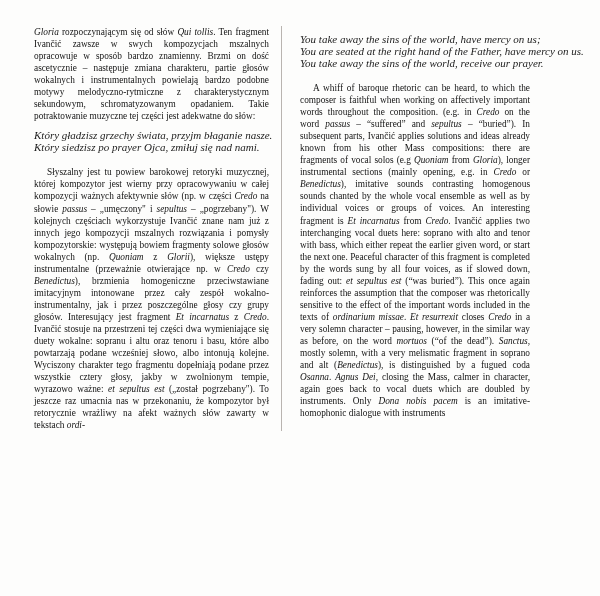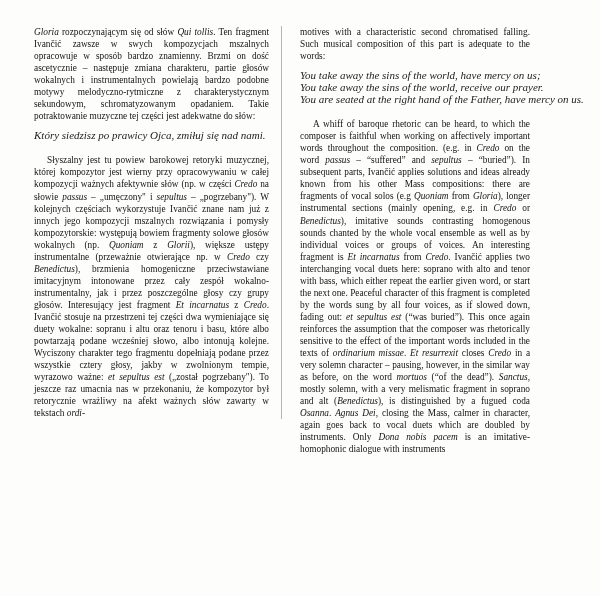--- a/index.html
+++ b/index.html
@@ -82,30 +82,30 @@
 </style>
 </head>
 <body>
 
 <div class="page">
   <div class="columns">
 
     <div class="col col-left">
       <p class="noindent"><i>Gloria</i> rozpoczynającym się od słów <i>Qui tollis</i>. Ten fragment Ivančić zawsze w swych kompozycjach mszalnych opracowuje w sposób bardzo znamienny. Brzmi on dość ascetycznie – następuje zmiana charakteru, partie głosów wokalnych i instrumentalnych powielają bardzo podobne motywy melodyczno-rytmiczne z charakterystycznym sekundowym, schromatyzowanym opadaniem. Takie potraktowanie muzyczne tej części jest adekwatne do słów:</p>
       <div class="italic-block">
-        <div>Który siedzisz po prawicy Ojca, zmiłuj się nad nami.</div>
+        <div>Który gładzisz grzechy świata, przyjm błaganie nasze.</div>
+        <div>Który siedzisz po prayer Ojca, zmiłuj się nad nami.</div>
       </div>
       <p class="indent">Słyszalny jest tu powiew barokowej retoryki muzycznej, której kompozytor jest wierny przy opracowywaniu w całej kompozycji ważnych afektywnie słów (np. w części <i>Credo</i> na słowie <i>passus</i> – „umęczony" i <i>sepultus</i> – „pogrzebany"). W kolejnych częściach wykorzystuje Ivančić znane nam już z innych jego kompozycji mszalnych rozwiązania i pomysły kompozytorskie: występują bowiem fragmenty solowe głosów wokalnych (np. <i>Quoniam</i> z <i>Glorii</i>), większe ustępy instrumentalne (przeważnie otwierające np. w <i>Credo</i> czy <i>Benedictus</i>), brzmienia homogeniczne przeciwstawiane imitacyjnym intonowane przez cały zespół wokalno-instrumentalny, jak i przez poszczególne głosy czy grupy głosów. Interesujący jest fragment <i>Et incarnatus</i> z <i>Credo</i>. Ivančić stosuje na przestrzeni tej części dwa wymieniające się duety wokalne: sopranu i altu oraz tenoru i basu, które albo powtarzają podane wcześniej słowo, albo intonują kolejne. Wyciszony charakter tego fragmentu dopełniają podane przez wszystkie cztery głosy, jakby w zwolnionym tempie, wyrazowo ważne: <i>et sepultus est</i> („został pogrzebany"). To jeszcze raz umacnia nas w przekonaniu, że kompozytor był retorycznie wrażliwy na afekt ważnych słów zawarty w tekstach <i>ordi-</i></p>
     </div>
 
     <div class="col col-right">
-      <p class="noindent">motives with a characteristic second chromatised falling. Such musical composition of this part is adequate to the words:</p>
       <div class="italic-block">
         <div>You take away the sins of the world, have mercy on us;</div>
+        <div>You are seated at the right hand of the Father, have mercy on us.</div>
         <div>You take away the sins of the world, receive our prayer.</div>
-        <div>You are seated at the right hand of the Father, have mercy on us.</div>
       </div>
       <p class="indent">A whiff of baroque rhetoric can be heard, to which the composer is faithful when working on affectively important words throughout the composition. (e.g. in <i>Credo</i> on the word <i>passus</i> – “suffered” and <i>sepultus</i> – “buried”). In subsequent parts, Ivančić applies solutions and ideas already known from his other Mass compositions: there are fragments of vocal solos (e.g <i>Quoniam</i> from <i>Gloria</i>), longer instrumental sections (mainly opening, e.g. in <i>Credo</i> or <i>Benedictus</i>), imitative sounds contrasting homogenous sounds chanted by the whole vocal ensemble as well as by individual voices or groups of voices. An interesting fragment is <i>Et incarnatus</i> from <i>Credo</i>. Ivančić applies two interchanging vocal duets here: soprano with alto and tenor with bass, which either repeat the earlier given word, or start the next one. Peaceful character of this fragment is completed by the words sung by all four voices, as if slowed down, fading out: <i>et sepultus est</i> (“was buried”). This once again reinforces the assumption that the composer was rhetorically sensitive to the effect of the important words included in the texts of <i>ordinarium missae</i>. <i>Et resurrexit</i> closes <i>Credo</i> in a very solemn character – pausing, however, in the similar way as before, on the word <i>mortuos</i> (“of the dead”). <i>Sanctus</i>, mostly solemn, with a very melismatic fragment in soprano and alt (<i>Benedictus</i>), is distinguished by a fugued coda <i>Osanna</i>. <i>Agnus Dei</i>, closing the Mass, calmer in character, again goes back to vocal duets which are doubled by instruments. Only <i>Dona nobis pacem</i> is an imitative-homophonic dialogue with instruments</p>
     </div>
 
   </div>
 
 </div>
 
 </body></html>

